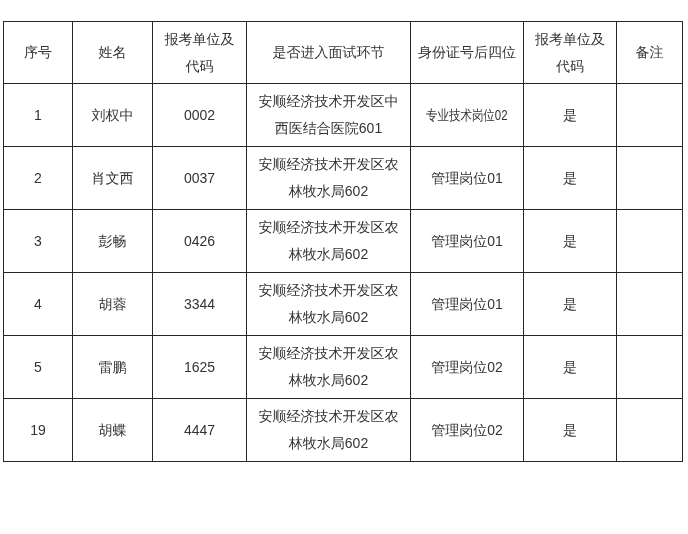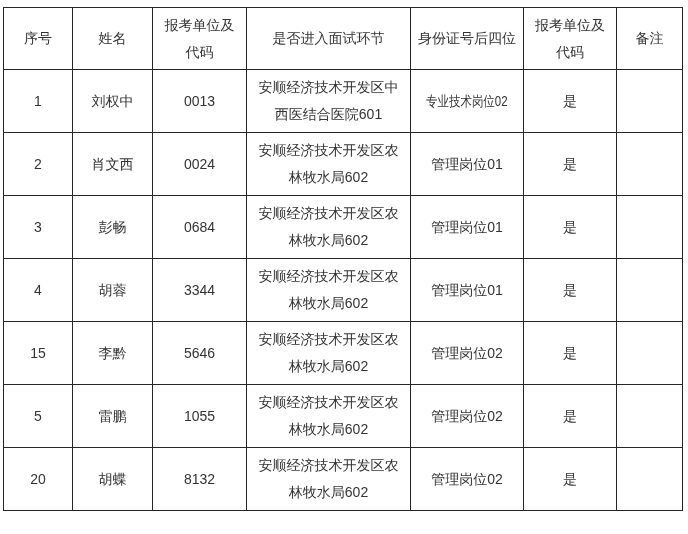--- a/index.html
+++ b/index.html
@@ -6,21 +6,21 @@
     margin: 0;
     padding: 0;
     width: 688px;
     height: 534px;
     background: #ffffff;
     font-family: "Liberation Sans", "DejaVu Sans", sans-serif;
   }
   table.roster {
     border-collapse: collapse;
     table-layout: fixed;
-    margin: 7px 0 0 3px;
+    margin: 21px 0 0 3px;
     width: 679px;
   }
   .roster th, .roster td {
     border: 1.5px solid #262626;
     text-align: center;
     vertical-align: middle;
     font-size: 14px;
     font-weight: normal;
     color: #333333;
     line-height: 27px;
@@ -66,74 +66,65 @@
       <th>是否进入面试环节</th>
       <th>身份证号后四位</th>
       <th>报考单位及代码</th>
       <th>备注</th>
     </tr>
   </thead>
   <tbody>
     <tr>
       <td>1</td>
       <td>刘权中</td>
-      <td>0013</td>
+      <td>0002</td>
       <td>安顺经济技术开发区中西医结合医院601</td>
       <td><span class="pos-text condensed">专业技术岗位02</span></td>
       <td>是</td>
       <td></td>
     </tr>
     <tr>
       <td>2</td>
       <td>肖文西</td>
-      <td>0024</td>
+      <td>0037</td>
       <td>安顺经济技术开发区农林牧水局602</td>
       <td><span class="pos-text">管理岗位01</span></td>
       <td>是</td>
       <td></td>
     </tr>
     <tr>
       <td>3</td>
       <td>彭畅</td>
-      <td>0684</td>
+      <td>0426</td>
       <td>安顺经济技术开发区农林牧水局602</td>
       <td><span class="pos-text">管理岗位01</span></td>
       <td>是</td>
       <td></td>
     </tr>
     <tr>
       <td>4</td>
       <td>胡蓉</td>
       <td>3344</td>
       <td>安顺经济技术开发区农林牧水局602</td>
       <td><span class="pos-text">管理岗位01</span></td>
       <td>是</td>
       <td></td>
     </tr>
     <tr>
-      <td>15</td>
-      <td>李黔</td>
-      <td>5646</td>
+      <td>5</td>
+      <td>雷鹏</td>
+      <td>1625</td>
       <td>安顺经济技术开发区农林牧水局602</td>
       <td><span class="pos-text">管理岗位02</span></td>
       <td>是</td>
       <td></td>
     </tr>
     <tr>
-      <td>5</td>
-      <td>雷鹏</td>
-      <td>1055</td>
-      <td>安顺经济技术开发区农林牧水局602</td>
-      <td><span class="pos-text">管理岗位02</span></td>
-      <td>是</td>
-      <td></td>
-    </tr>
-    <tr>
-      <td>20</td>
+      <td>19</td>
       <td>胡蝶</td>
-      <td>8132</td>
+      <td>4447</td>
       <td>安顺经济技术开发区农林牧水局602</td>
       <td><span class="pos-text">管理岗位02</span></td>
       <td>是</td>
       <td></td>
     </tr>
   </tbody>
 </table>
 
 </body></html>

